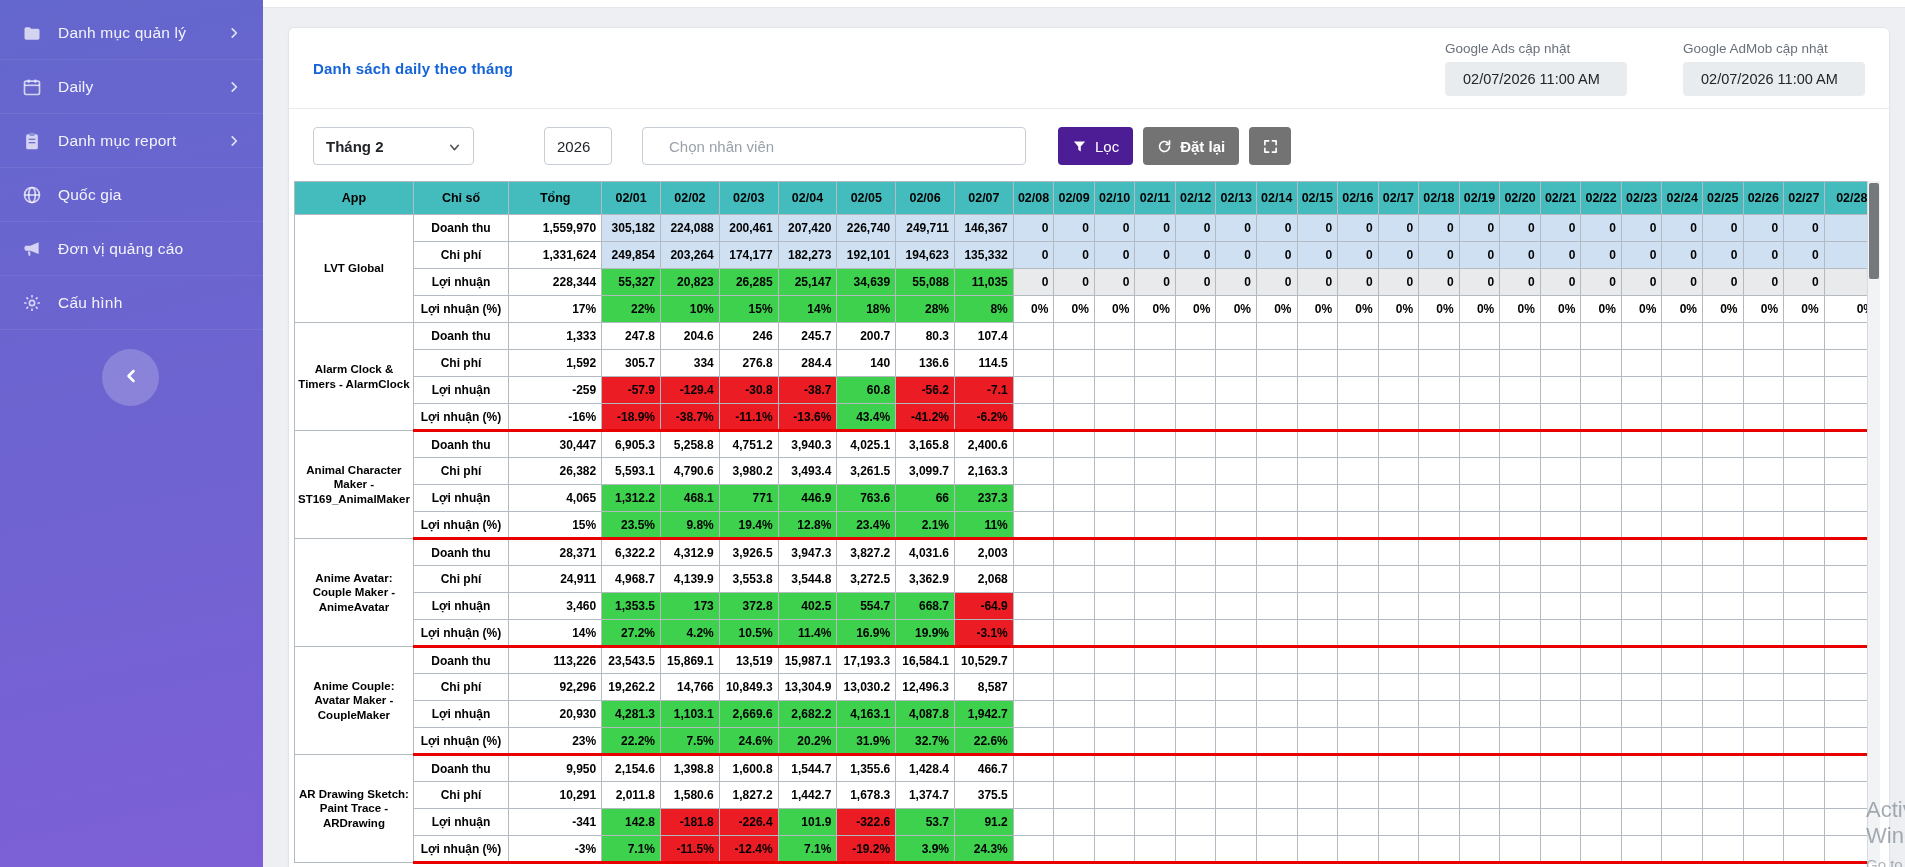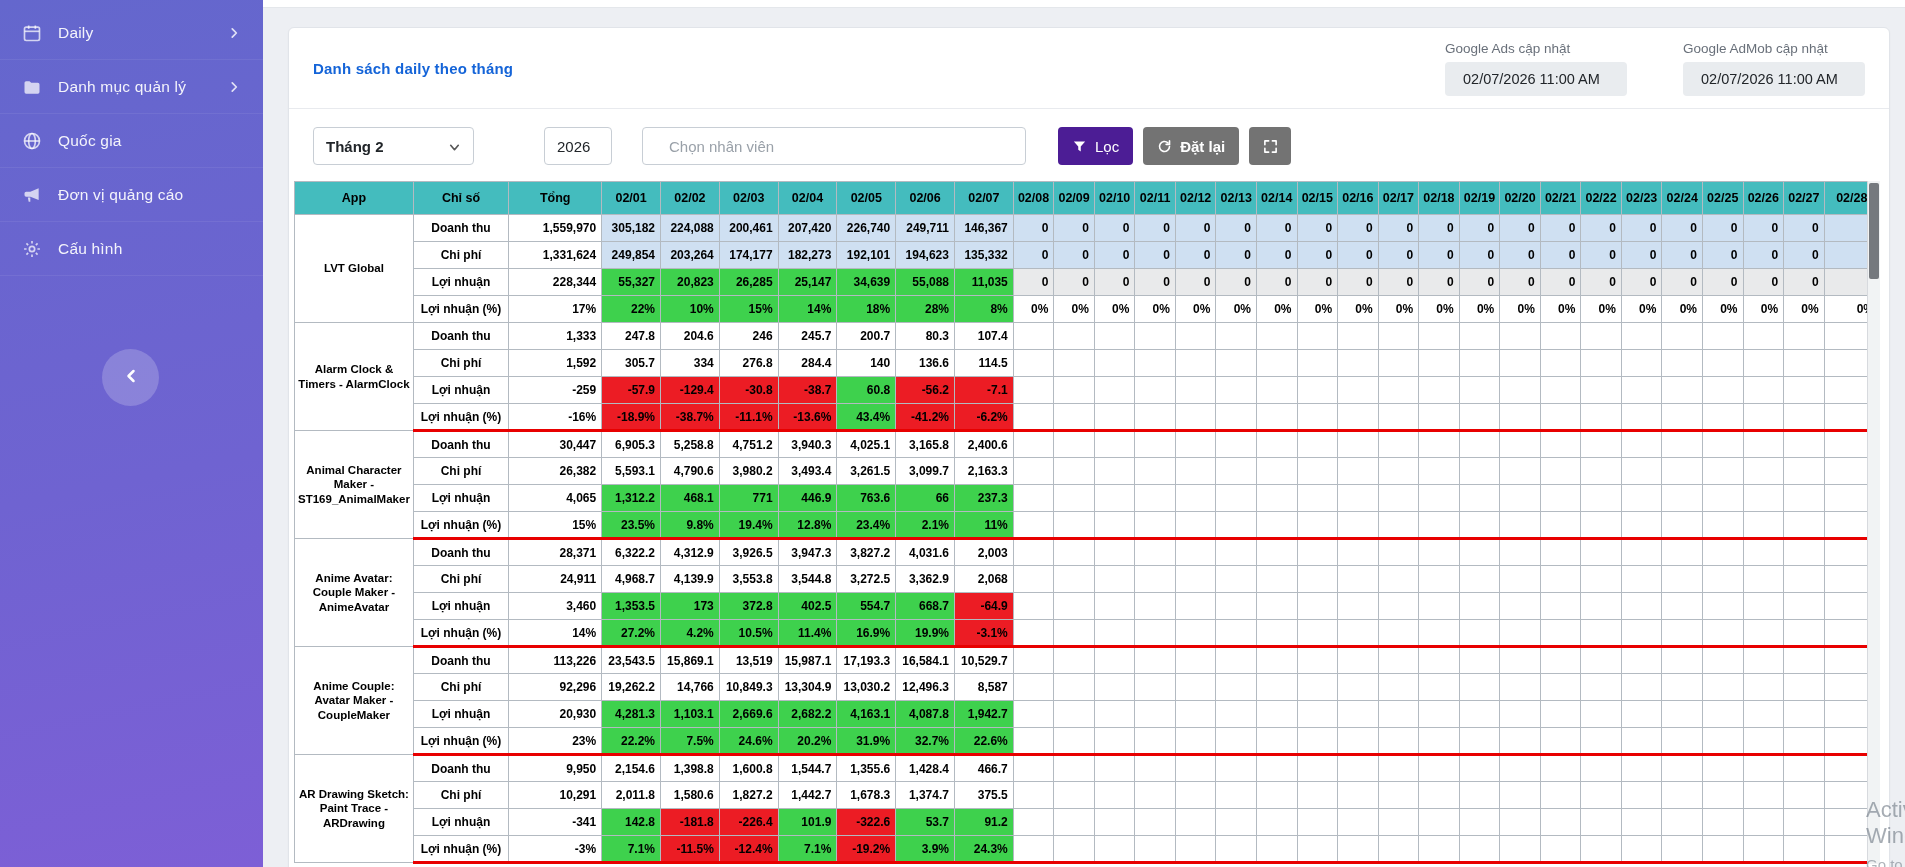--- a/index.html
+++ b/index.html
@@ -79,36 +79,48 @@
     color:rgba(108,118,130,0.6); }
   .watermark .wm1 { font-size:22px; }
   .watermark .wm2 { font-size:15px; margin-top:7px; color:rgba(108,118,130,0.55); }
 </style>
 </head>
 <body>
 
 <nav class="sidebar">
   <div class="menu" id="menu">
       <div class="menu-item">
+        <span class="mi-icon"><svg viewBox="0 0 24 24" fill="currentColor">
+            <path d="M3 7a2 2 0 0 1 2-2h4l2 2h8a2 2 0 0 1 2 2v9a2 2 0 0 1-2 2H5a2 2 0 0 1-2-2z"></path>
+          </svg></span>
+        <span class="mi-label">Danh mục quản lý</span>
+        <span class="mi-chev"><svg viewBox="0 0 24 24" fill="none" stroke="currentColor" stroke-width="3" stroke-linecap="round" stroke-linejoin="round">
+            <polyline points="9 5 16 12 9 19"></polyline>
+          </svg></span>
+      </div>
+      <div class="menu-item">
         <span class="mi-icon"><svg viewBox="0 0 24 24" fill="none" stroke="currentColor" stroke-width="2">
             <rect x="3" y="5" width="18" height="16" rx="2"></rect>
             <line x1="3" y1="10" x2="21" y2="10"></line>
             <line x1="8" y1="3" x2="8" y2="7"></line>
             <line x1="16" y1="3" x2="16" y2="7"></line>
           </svg></span>
         <span class="mi-label">Daily</span>
         <span class="mi-chev"><svg viewBox="0 0 24 24" fill="none" stroke="currentColor" stroke-width="3" stroke-linecap="round" stroke-linejoin="round">
             <polyline points="9 5 16 12 9 19"></polyline>
           </svg></span>
       </div>
       <div class="menu-item">
         <span class="mi-icon"><svg viewBox="0 0 24 24" fill="currentColor">
-            <path d="M3 7a2 2 0 0 1 2-2h4l2 2h8a2 2 0 0 1 2 2v9a2 2 0 0 1-2 2H5a2 2 0 0 1-2-2z"></path>
+            <rect x="5" y="4" width="14" height="18" rx="2"></rect>
+            <rect x="9" y="2" width="6" height="4" rx="1" fill="#8f8fe0"></rect>
+            <line x1="8" y1="10" x2="16" y2="10" stroke="#6f6fd0" stroke-width="1.6"></line>
+            <line x1="8" y1="14" x2="16" y2="14" stroke="#6f6fd0" stroke-width="1.6"></line>
           </svg></span>
-        <span class="mi-label">Danh mục quản lý</span>
+        <span class="mi-label">Danh mục report</span>
         <span class="mi-chev"><svg viewBox="0 0 24 24" fill="none" stroke="currentColor" stroke-width="3" stroke-linecap="round" stroke-linejoin="round">
             <polyline points="9 5 16 12 9 19"></polyline>
           </svg></span>
       </div>
       <div class="menu-item">
         <span class="mi-icon"><svg viewBox="0 0 24 24" fill="none" stroke="currentColor" stroke-width="2">
             <circle cx="12" cy="12" r="9"></circle>
             <ellipse cx="12" cy="12" rx="4" ry="9"></ellipse>
             <line x1="3" y1="12" x2="21" y2="12"></line>
           </svg></span>

